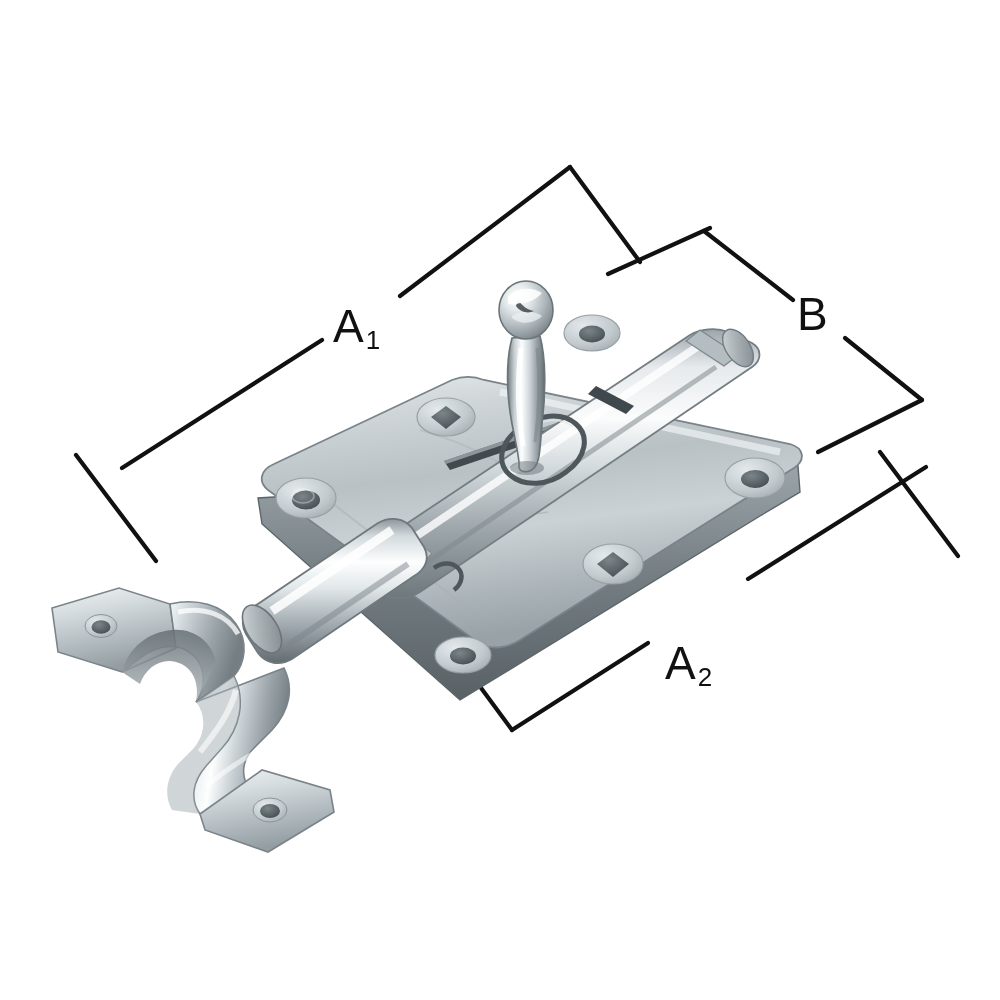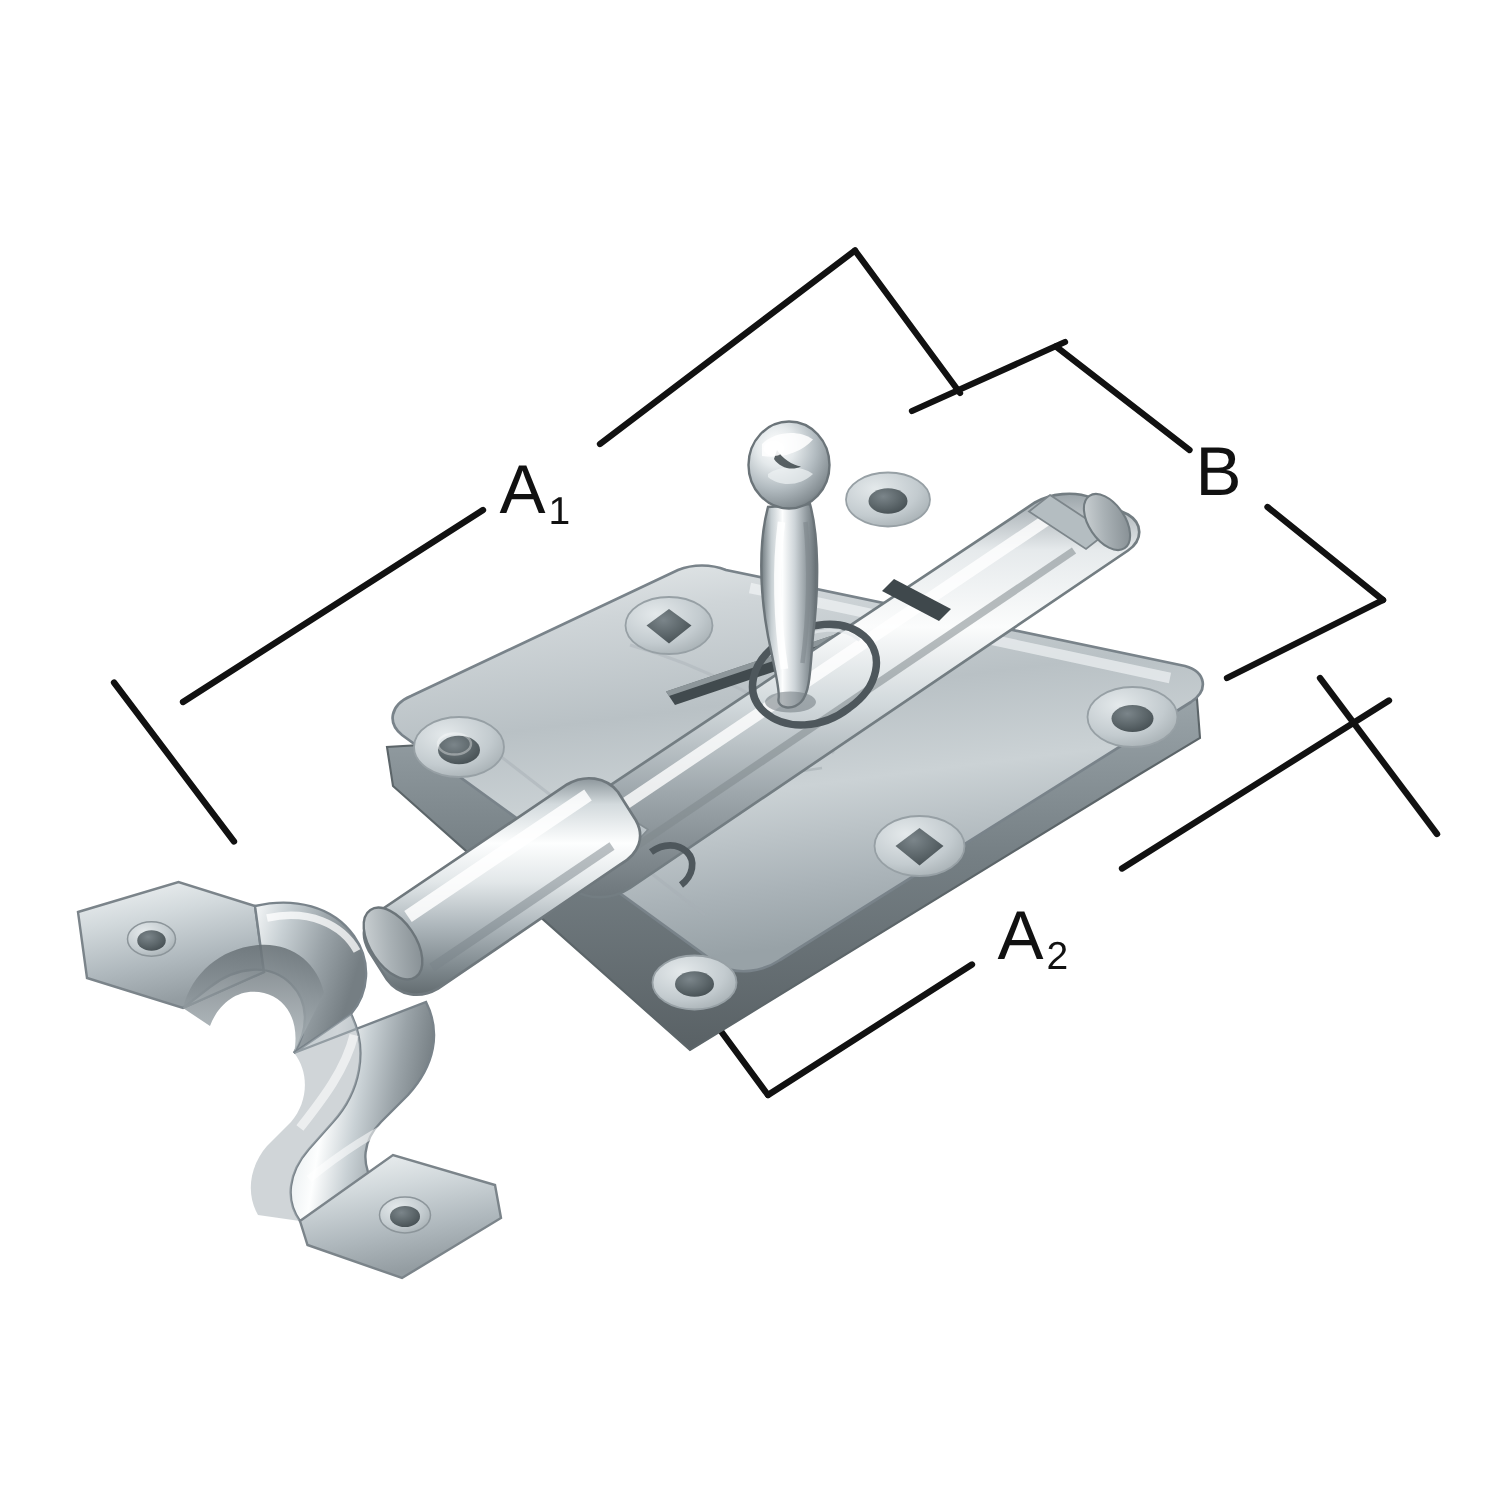--- a/index.html
+++ b/index.html
@@ -38,21 +38,21 @@
     line-height: 1;
   }
   .dim-label .sub {
     font-size: 26px;
     line-height: 1;
     vertical-align: -0.28em;
     padding-left: 2px;
   }
   #label-a1 { left: 333px; top: 303px; }
   #label-b  { left: 797px; top: 291px; }
-  #label-a2 { left: 665px; top: 600px; }
+  #label-a2 { left: 665px; top: 640px; }
 </style>
 </head>
 <body>
 
 <div id="stage">
 
   <svg id="art" viewBox="0 0 1000 1000" xmlns="http://www.w3.org/2000/svg">
     <defs>
 
       <linearGradient id="gPlate" x1="0" y1="0" x2="0.25" y2="1">

